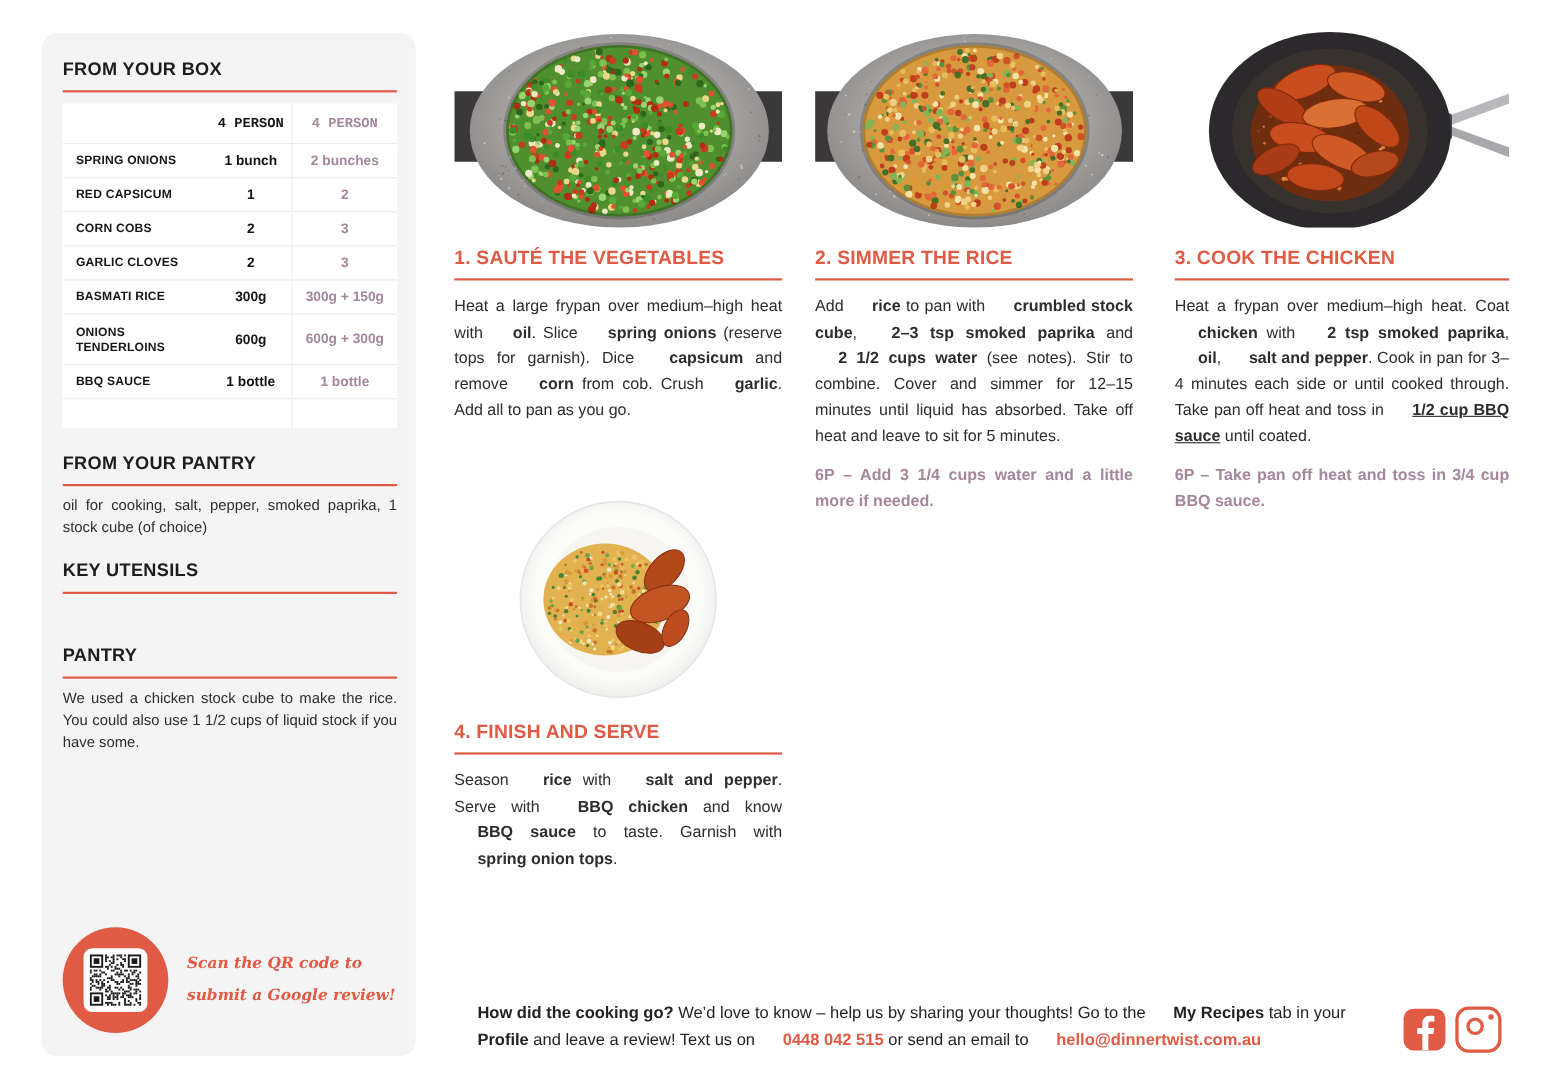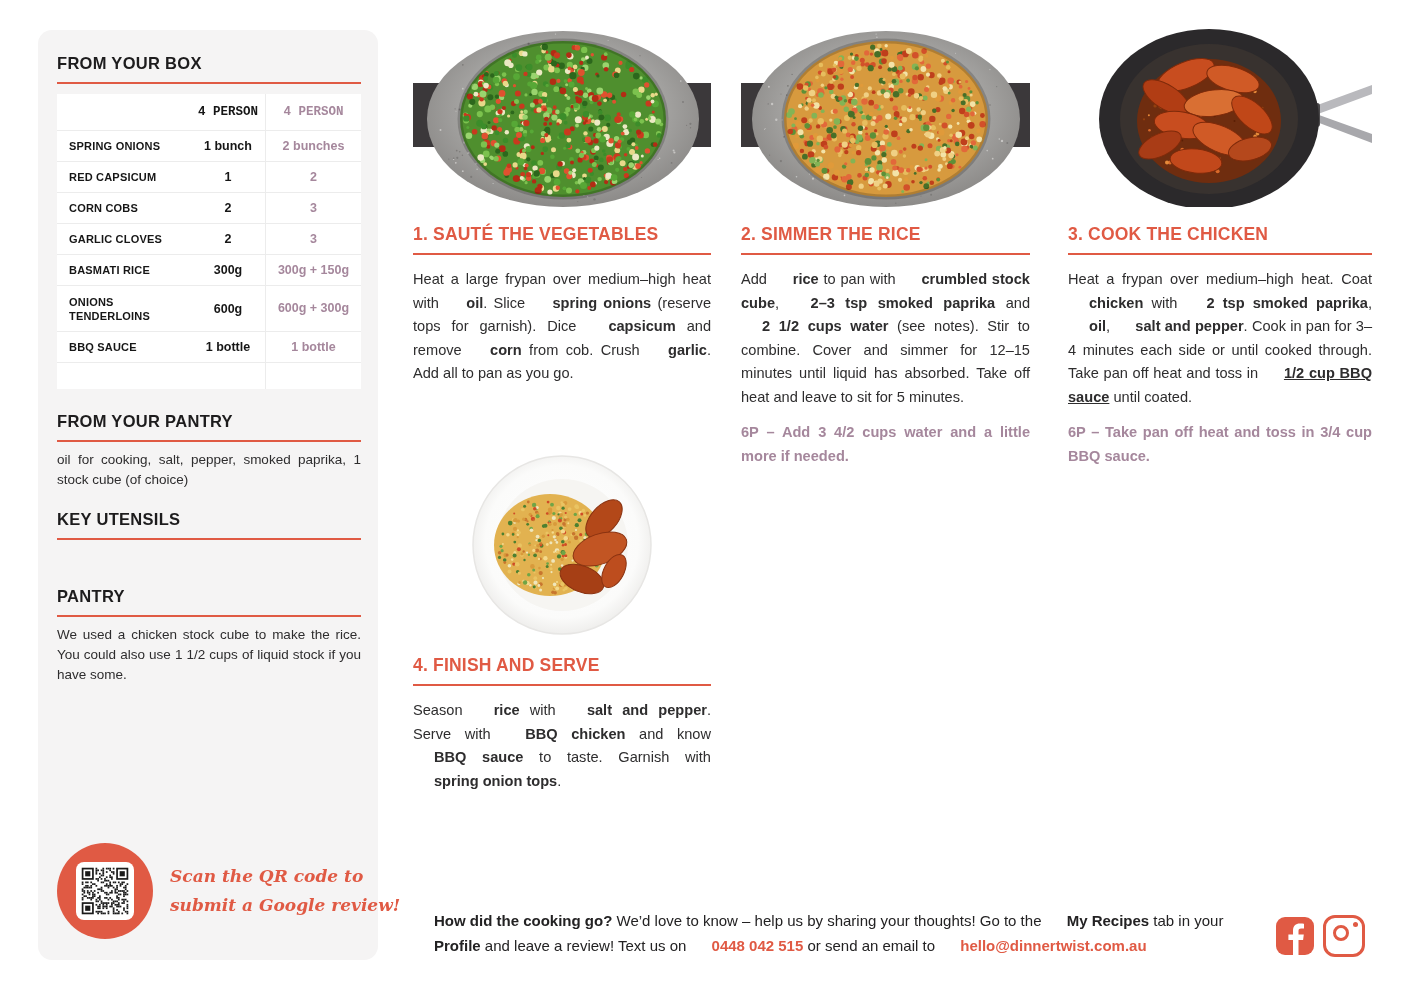--- a/index.html
+++ b/index.html
@@ -27,21 +27,21 @@
   .ing-row.spacer{border-bottom:none;min-height:26px;}
   .cell-name{flex:1;display:flex;align-items:center;padding:7px 4px 7px 12px;font-size:11px;font-weight:700;letter-spacing:.2px;color:#161616;line-height:14px;}
   .cell-4{width:74px;display:flex;align-items:center;justify-content:center;font-size:12.5px;font-weight:700;color:#161616;}
   .cell-6{width:96px;display:flex;align-items:center;justify-content:center;font-size:12.5px;font-weight:700;color:var(--mauve);border-left:1px solid var(--line);text-align:center;line-height:15px;}
   .ing-row{min-height:31px;}
   .ing-row.tall{min-height:46px;}
 
   .qr-row{position:absolute;left:19px;top:813px;display:flex;align-items:center;gap:17px;}
   .qr-circle{width:96px;height:96px;border-radius:50%;background:var(--accent);display:flex;align-items:center;justify-content:center;flex:0 0 auto;}
   .qr-box{width:58px;height:58px;background:#fff;border-radius:8px;display:flex;align-items:center;justify-content:center;}
-  .qr-text{font-size:17px;line-height:29px;font-weight:700;font-style:italic;color:var(--accent);font-family:"DejaVu Serif",serif;white-space:nowrap;}
+  .qr-text{font-size:14px;line-height:29px;font-weight:700;font-style:italic;color:var(--accent);font-family:"DejaVu Serif",serif;white-space:nowrap;}
 
   
   .col{position:absolute;top:27px;}
   .photo{width:100%;height:180px;overflow:hidden;}
   .photo svg{display:block;}
   .step-title{margin-top:17px;font-size:17.5px;font-weight:700;letter-spacing:.2px;color:var(--accent);padding-bottom:8px;border-bottom:2px solid var(--accent);}
   .step-body{margin-top:13px;font-size:14.6px;line-height:23.5px;color:var(--body);text-align:justify;}
   .note6p{margin-top:12px;font-size:14.6px;line-height:23.5px;font-weight:700;color:var(--mauve);text-align:justify;}
   .seg-b{font-weight:700;padding-left:21px;}
   .seg-u{text-decoration:underline;}
@@ -1758,21 +1758,21 @@
             <circle cx="207.2" cy="40.2" r="2.3" fill="#e7bd5e"></circle>
             <circle cx="203.9" cy="120.7" r="1.8" fill="#f3e3a8"></circle>
             <circle cx="229.9" cy="64.8" r="1.6" fill="#5d9038"></circle>
             <circle cx="187.0" cy="47.7" r="2.1" fill="#f3e3a8"></circle>
           </g>
         <ellipse cx="145" cy="92" rx="102" ry="78" fill="none" stroke="#000" stroke-opacity=".18" stroke-width="5"></ellipse>
       </svg>
     </div>
     <h3 class="step-title">2. SIMMER THE RICE</h3>
     <p class="step-body"><span>Add </span><span class="seg-b">rice</span><span> to pan with </span><span class="seg-b">crumbled stock cube</span><span>, </span><span class="seg-b">2–3 tsp smoked paprika</span><span> and </span><span class="seg-b">2 1/2 cups water</span><span> (see notes). Stir to combine. Cover and simmer for 12–15 minutes until liquid has absorbed. Take off heat and leave to sit for 5 minutes.</span></p>
-    <p class="note6p">6P – Add 3 4/2 cups water and a little more if needed.</p>
+    <p class="note6p">6P – Add 3 1/4 cups water and a little more if needed.</p>
   </section>
 
   <section class="col" style="left:1068px;width:304px">
     <div class="photo">
       <svg width="304" height="180" viewBox="0 0 304 180">
         <rect width="304" height="180" fill="#fff"></rect>
         <path d="M244 80 L304 58 L304 67 L250 87 Z" fill="#b9b9bd"></path>
         <path d="M246 94 L304 116 L304 107 L251 88 Z" fill="#a8a8ac"></path>
         <rect x="236" y="76" width="16" height="24" rx="3" fill="#4a484a"></rect>
         <ellipse cx="141" cy="92" rx="110" ry="90" fill="#2b292b"></ellipse>

